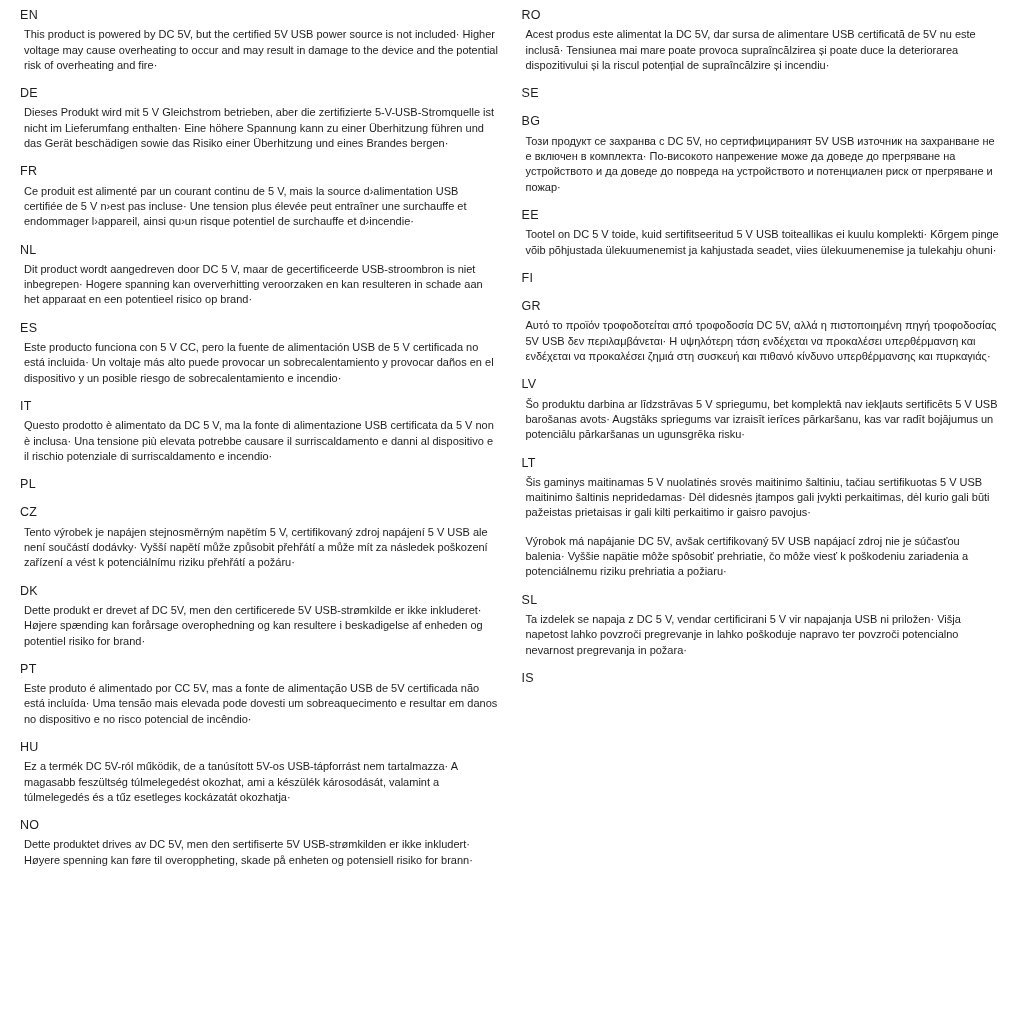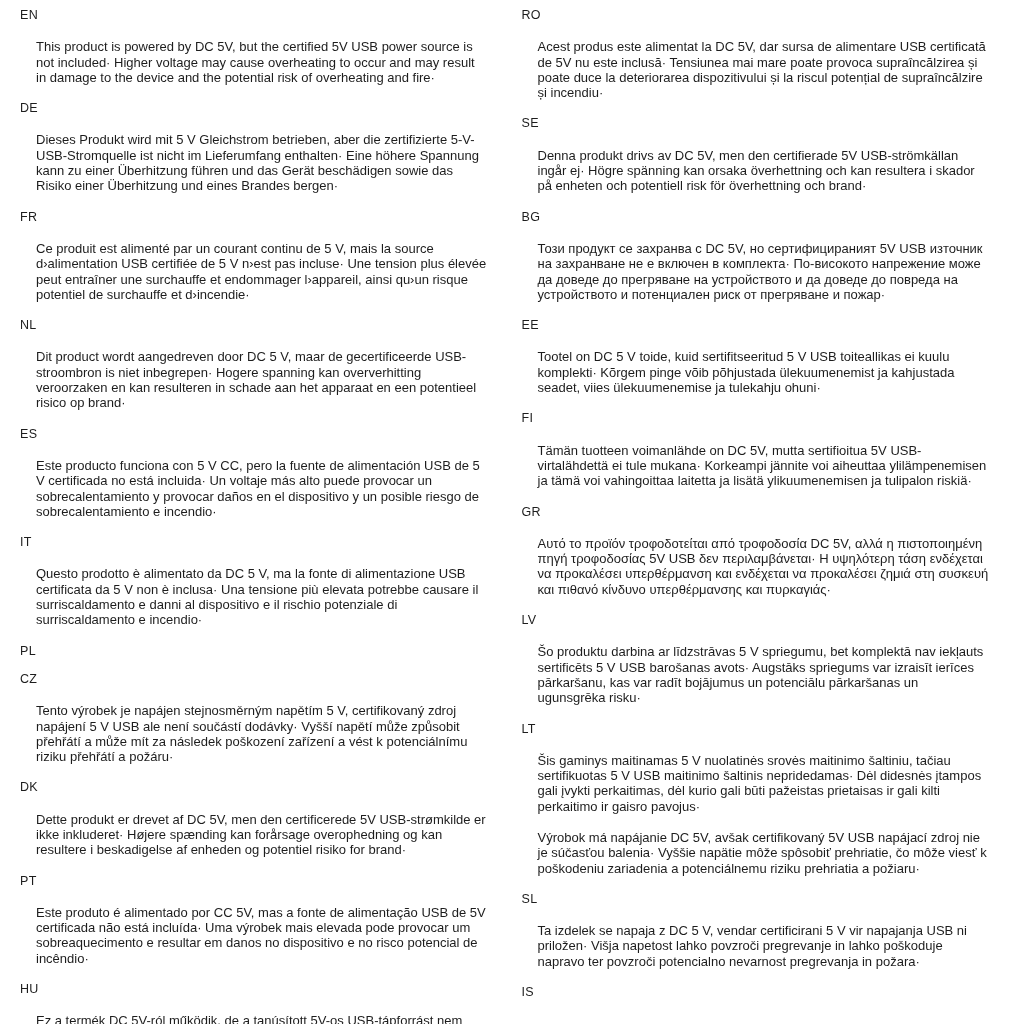--- a/index.html
+++ b/index.html
@@ -28,23 +28,23 @@
     margin: 0 0 13px 0;
   }
   .lang-code {
     font-size: 12.5px;
     font-weight: 400;
     letter-spacing: 0.3px;
     margin: 0;
     line-height: 15.3px;
   }
   .lang-text {
-    font-size: 13px;
+    font-size: 11px;
     font-weight: 400;
-    margin: 16px;
+    margin: 4px;
     line-height: 15.3px;
   }
 </style>
 </head>
 <body style="background: rgb(255, 255, 255); color: rgb(29, 29, 29);">
 
 <div class="page">
   <div class="col">
   <section class="lang-section">
     <h2 class="lang-code">EN</h2>
@@ -85,57 +85,55 @@
     <p class="lang-text">Tento výrobek je napájen stejnosměrným napětím 5 V, certifikovaný zdroj napájení 5 V USB ale není součástí dodávky· Vyšší napětí může způsobit přehřátí a může mít za následek poškození zařízení a vést k potenciálnímu riziku přehřátí a požáru·</p>
   </section>
 
   <section class="lang-section">
     <h2 class="lang-code">DK</h2>
     <p class="lang-text">Dette produkt er drevet af DC 5V, men den certificerede 5V USB-strømkilde er ikke inkluderet· Højere spænding kan forårsage overophedning og kan resultere i beskadigelse af enheden og potentiel risiko for brand·</p>
   </section>
 
   <section class="lang-section">
     <h2 class="lang-code">PT</h2>
-    <p class="lang-text">Este produto é alimentado por CC 5V, mas a fonte de alimentação USB de 5V certificada não está incluída· Uma výrobek mais elevada pode provocar um sobreaquecimento e resultar em danos no dispositivo e no risco potencial de incêndio·</p>
+    <p class="lang-text">Este produto é alimentado por CC 5V, mas a fonte de alimentação USB de 5V certificada não está incluída· Uma tensão mais elevada pode dovesti um sobreaquecimento e resultar em danos no dispositivo e no risco potencial de incêndio·</p>
   </section>
 
   <section class="lang-section">
     <h2 class="lang-code">HU</h2>
     <p class="lang-text">Ez a termék DC 5V-ról működik, de a tanúsított 5V-os USB-tápforrást nem tartalmazza· A magasabb feszültség túlmelegedést okozhat, ami a készülék károsodását, valamint a túlmelegedés és a tűz esetleges kockázatát okozhatja·</p>
   </section>
 
   <section class="lang-section">
     <h2 class="lang-code">NO</h2>
     <p class="lang-text">Dette produktet drives av DC 5V, men den sertifiserte 5V USB-strømkilden er ikke inkludert· Høyere spenning kan føre til overoppheting, skade på enheten og potensiell risiko for brann·</p>
   </section>
 </div>
   <div class="col">
   <section class="lang-section">
     <h2 class="lang-code">RO</h2>
     <p class="lang-text">Acest produs este alimentat la DC 5V, dar sursa de alimentare USB certificată de 5V nu este inclusă· Tensiunea mai mare poate provoca supraîncălzirea și poate duce la deteriorarea dispozitivului și la riscul potențial de supraîncălzire și incendiu·</p>
   </section>
 
   <section class="lang-section">
     <h2 class="lang-code">SE</h2>
-    <p class="lang-text">Denna produkt drivs av DC 5V, men den certifierade 5V USB-strömkällan ingår ej· Högre spänning kan orsaka överhettning och kan resultera i skador på enheten och potentiell risk för överhettning och brand·</p>
   </section>
 
   <section class="lang-section">
     <h2 class="lang-code">BG</h2>
     <p class="lang-text">Този продукт се захранва с DC 5V, но сертифицираният 5V USB източник на захранване не е включен в комплекта· По-високото напрежение може да доведе до прегряване на устройството и да доведе до повреда на устройството и потенциален риск от прегряване и пожар·</p>
   </section>
 
   <section class="lang-section">
     <h2 class="lang-code">EE</h2>
     <p class="lang-text">Tootel on DC 5 V toide, kuid sertifitseeritud 5 V USB toiteallikas ei kuulu komplekti· Kõrgem pinge võib põhjustada ülekuumenemist ja kahjustada seadet, viies ülekuumenemise ja tulekahju ohuni·</p>
   </section>
 
   <section class="lang-section">
     <h2 class="lang-code">FI</h2>
-    <p class="lang-text">Tämän tuotteen voimanlähde on DC 5V, mutta sertifioitua 5V USB-virtalähdettä ei tule mukana· Korkeampi jännite voi aiheuttaa ylilämpenemisen ja tämä voi vahingoittaa laitetta ja lisätä ylikuumenemisen ja tulipalon riskiä·</p>
   </section>
 
   <section class="lang-section">
     <h2 class="lang-code">GR</h2>
     <p class="lang-text">Αυτό το προϊόν τροφοδοτείται από τροφοδοσία DC 5V, αλλά η πιστοποιημένη πηγή τροφοδοσίας 5V USB δεν περιλαμβάνεται· Η υψηλότερη τάση ενδέχεται να προκαλέσει υπερθέρμανση και ενδέχεται να προκαλέσει ζημιά στη συσκευή και πιθανό κίνδυνο υπερθέρμανσης και πυρκαγιάς·</p>
   </section>
 
 
   <section class="lang-section">
     <h2 class="lang-code">LV</h2>

